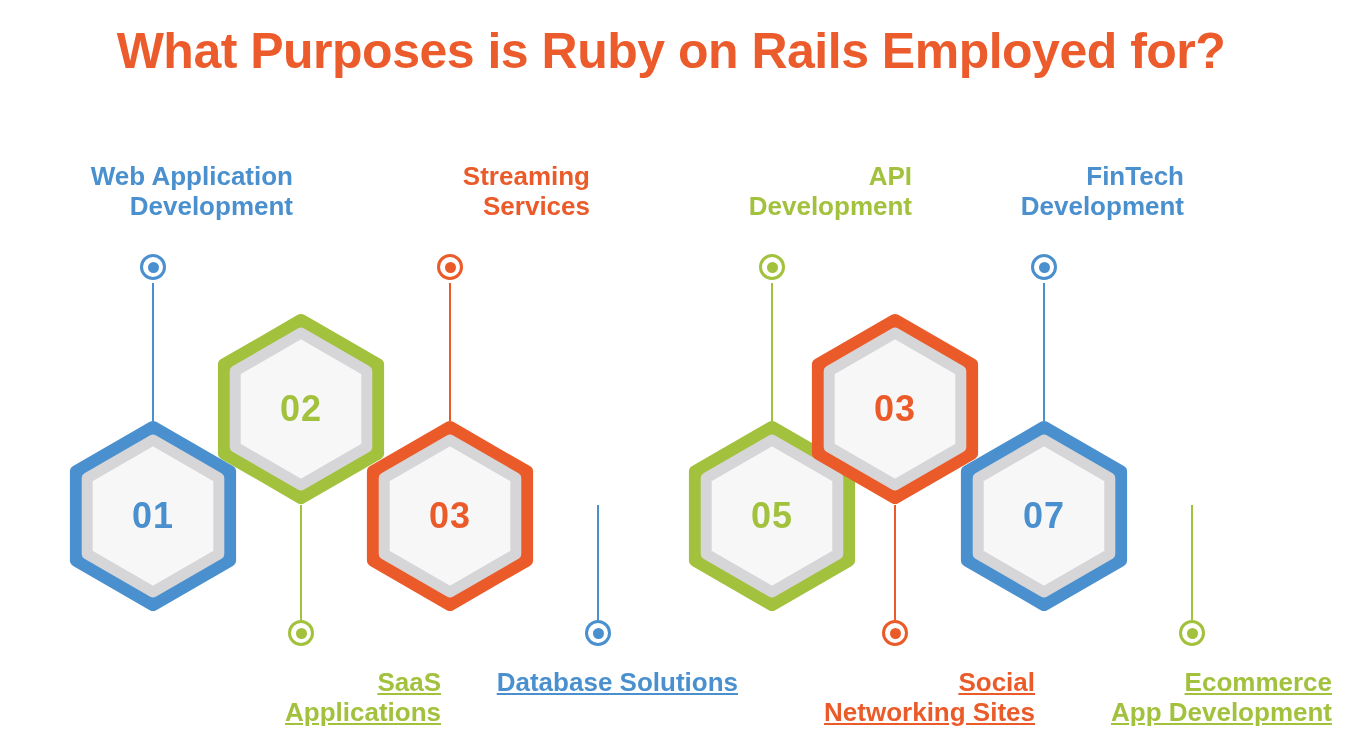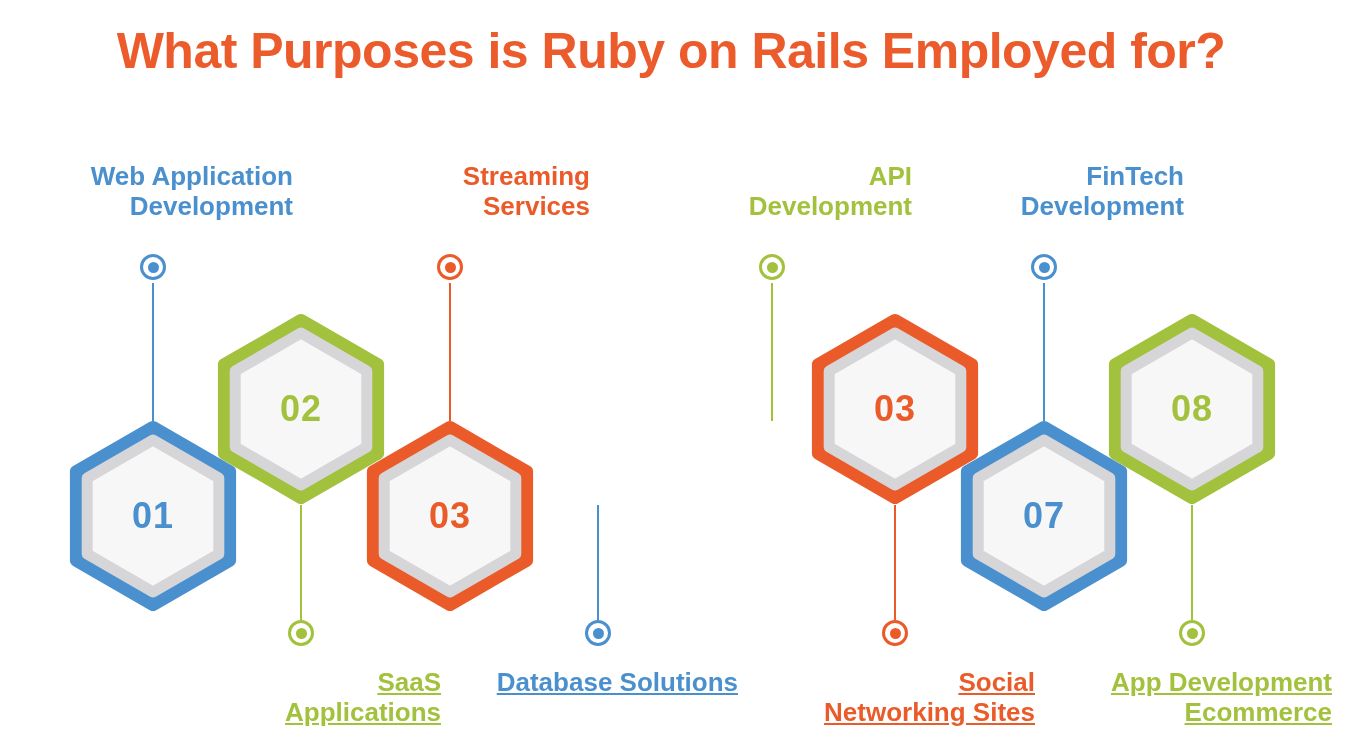--- a/index.html
+++ b/index.html
@@ -163,20 +163,27 @@
     <div class="line"></div>
   </div>
 
   <div class="item down" style="left: 632px; --c: #A2C13C;">
     <div class="label">
       <div>API</div>
       <div>Development</div>
     </div>
     <div class="marker"></div>
     <div class="line"></div>
+    <div class="hex">
+      <svg viewBox="-84 -96 168 192">
+        <polygon points="0,-88.5 76.6,-44.25 76.6,44.25 0,88.5 -76.6,44.25 -76.6,-44.25" fill="none" stroke="currentColor" stroke-width="13" stroke-linejoin="round"></polygon>
+        <polygon points="0,-76 65.8,-38 65.8,38 0,76 -65.8,38 -65.8,-38" fill="#F7F7F8" stroke="#D6D6D8" stroke-width="11" stroke-linejoin="round"></polygon>
+      </svg>
+      <span class="num">05</span>
+    </div>
   </div>
 
   <div class="item up" style="left: 755px; --c: #EB5B2A;">
     <div class="label">
       <div>Social</div>
       <div>Networking Sites</div>
     </div>
     <div class="marker"></div>
     <div class="line"></div>
     <div class="hex">
@@ -199,27 +206,20 @@
       <svg viewBox="-84 -96 168 192">
         <polygon points="0,-88.5 76.6,-44.25 76.6,44.25 0,88.5 -76.6,44.25 -76.6,-44.25" fill="none" stroke="currentColor" stroke-width="13" stroke-linejoin="round"></polygon>
         <polygon points="0,-76 65.8,-38 65.8,38 0,76 -65.8,38 -65.8,-38" fill="#F7F7F8" stroke="#D6D6D8" stroke-width="11" stroke-linejoin="round"></polygon>
       </svg>
       <span class="num">07</span>
     </div>
   </div>
 
   <div class="item up" style="left: 1052px; --c: #A2C13C;">
     <div class="label">
+      <div>Ecommerce</div>
       <div>App Development</div>
-      <div>Ecommerce</div>
-    </div>
-    <div class="marker"></div>
-    <div class="line"></div>
-    <div class="hex">
-      <svg viewBox="-84 -96 168 192">
-        <polygon points="0,-88.5 76.6,-44.25 76.6,44.25 0,88.5 -76.6,44.25 -76.6,-44.25" fill="none" stroke="currentColor" stroke-width="13" stroke-linejoin="round"></polygon>
-        <polygon points="0,-76 65.8,-38 65.8,38 0,76 -65.8,38 -65.8,-38" fill="#F7F7F8" stroke="#D6D6D8" stroke-width="11" stroke-linejoin="round"></polygon>
-      </svg>
-      <span class="num">08</span>
-    </div>
+    </div>
+    <div class="marker"></div>
+    <div class="line"></div>
   </div>
 
 </div>
 
 </body></html>

